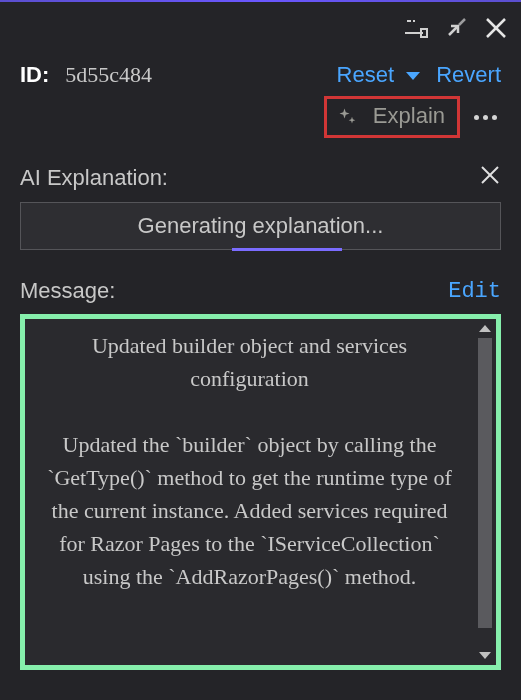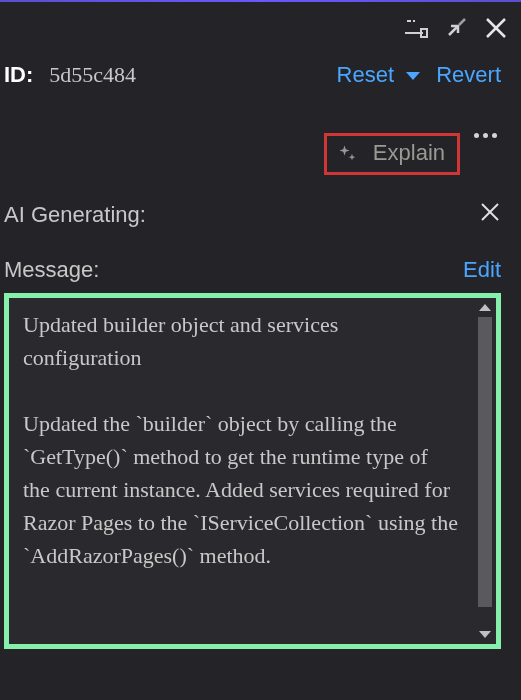--- a/index.html
+++ b/index.html
@@ -35,21 +35,21 @@
     gap: 10px;
     padding: 0 10px;
   }
   .titlebar svg { display:block; }
   .tb-btn {
     width: 30px; height: 30px;
     display:flex; align-items:center; justify-content:center;
     cursor:pointer;
   }
 
-  .content { padding: 8px 20px 0 4px; }
+  .content { padding: 8px 20px 0 20px; text-align: center; }
 
   .row {
     display: flex;
     align-items: center;
     font-size: 22px;
     gap: 16px;
   }
   .id-label { font-weight: bold; color: #ffffff; }
   .id-value { color: var(--text-dim); font-weight: normal; margin-right:auto;font-family:Liberation Serif, serif;}
   .link-btn {
@@ -74,21 +74,20 @@
     margin-top:8px;
     gap:12px;
   }
   .explain-btn {
     display:flex; align-items:center; gap:16px;
     border: 3px solid var(--highlight-red);
     padding: 4px 12px 6px 10px;
     color: var(--text-muted);
     font-size: 22px;
     cursor:pointer;
-    margin-top:37px;
   }
   .sparkle-ico { color: var(--text-muted); }
   .more-dots {
     color: var(--text);
     font-size: 26px;
     letter-spacing: 2px;
     cursor:pointer;
     padding-right:2px;
     line-height:1;
     display:flex;
@@ -125,21 +124,21 @@
   }
 
   .msg-head {
     display:flex;
     justify-content:space-between;
     align-items:center;
     margin-top:28px;
     font-size:22px;
     color:var(--text-dim);
   }
-  .edit-link { color: var(--link); cursor:pointer; }
+  .edit-link { color: var(--link); cursor:pointer;font-family:Liberation Mono, monospace; }
 
   .msg-box {
     margin-top:10px;
     border:5px solid #86efac;
     background:#2a2a2e;
     height:356px;
     position:relative;
     display:flex;
     font-family:Liberation Serif, serif;
   }
@@ -226,29 +225,33 @@
       <span>Explain</span>
     </div>
     <div class="more-dots">
       <span></span>
         <span></span>
         <span></span>
     </div>
   </div>
 
   <div class="section-head">
-    <span>AI Generating:</span>
+    <span>AI Explanation:</span>
     <span class="close-x">
       <svg width="22" height="22" viewBox="0 0 22 22">
         <line x1="3" y1="3" x2="19" y2="19" stroke="#e0e0e0" stroke-width="2"></line>
         <line x1="19" y1="3" x2="3" y2="19" stroke="#e0e0e0" stroke-width="2"></line>
       </svg>
     </span>
   </div>
 
+  <div class="input-box">
+    <span>Generating explanation...</span>
+    <div class="progress"></div>
+  </div>
 
   <div class="msg-head">
     <span>Message:</span>
     <span class="edit-link">Edit</span>
   </div>
 
   <div class="msg-box">
     <div class="msg-text">Updated builder object and services configuration
 
 Updated the `builder` object by calling the `GetType()` method to get the runtime type of the current instance. Added services required for Razor Pages to the `IServiceCollection` using the `AddRazorPages()` method.</div>

